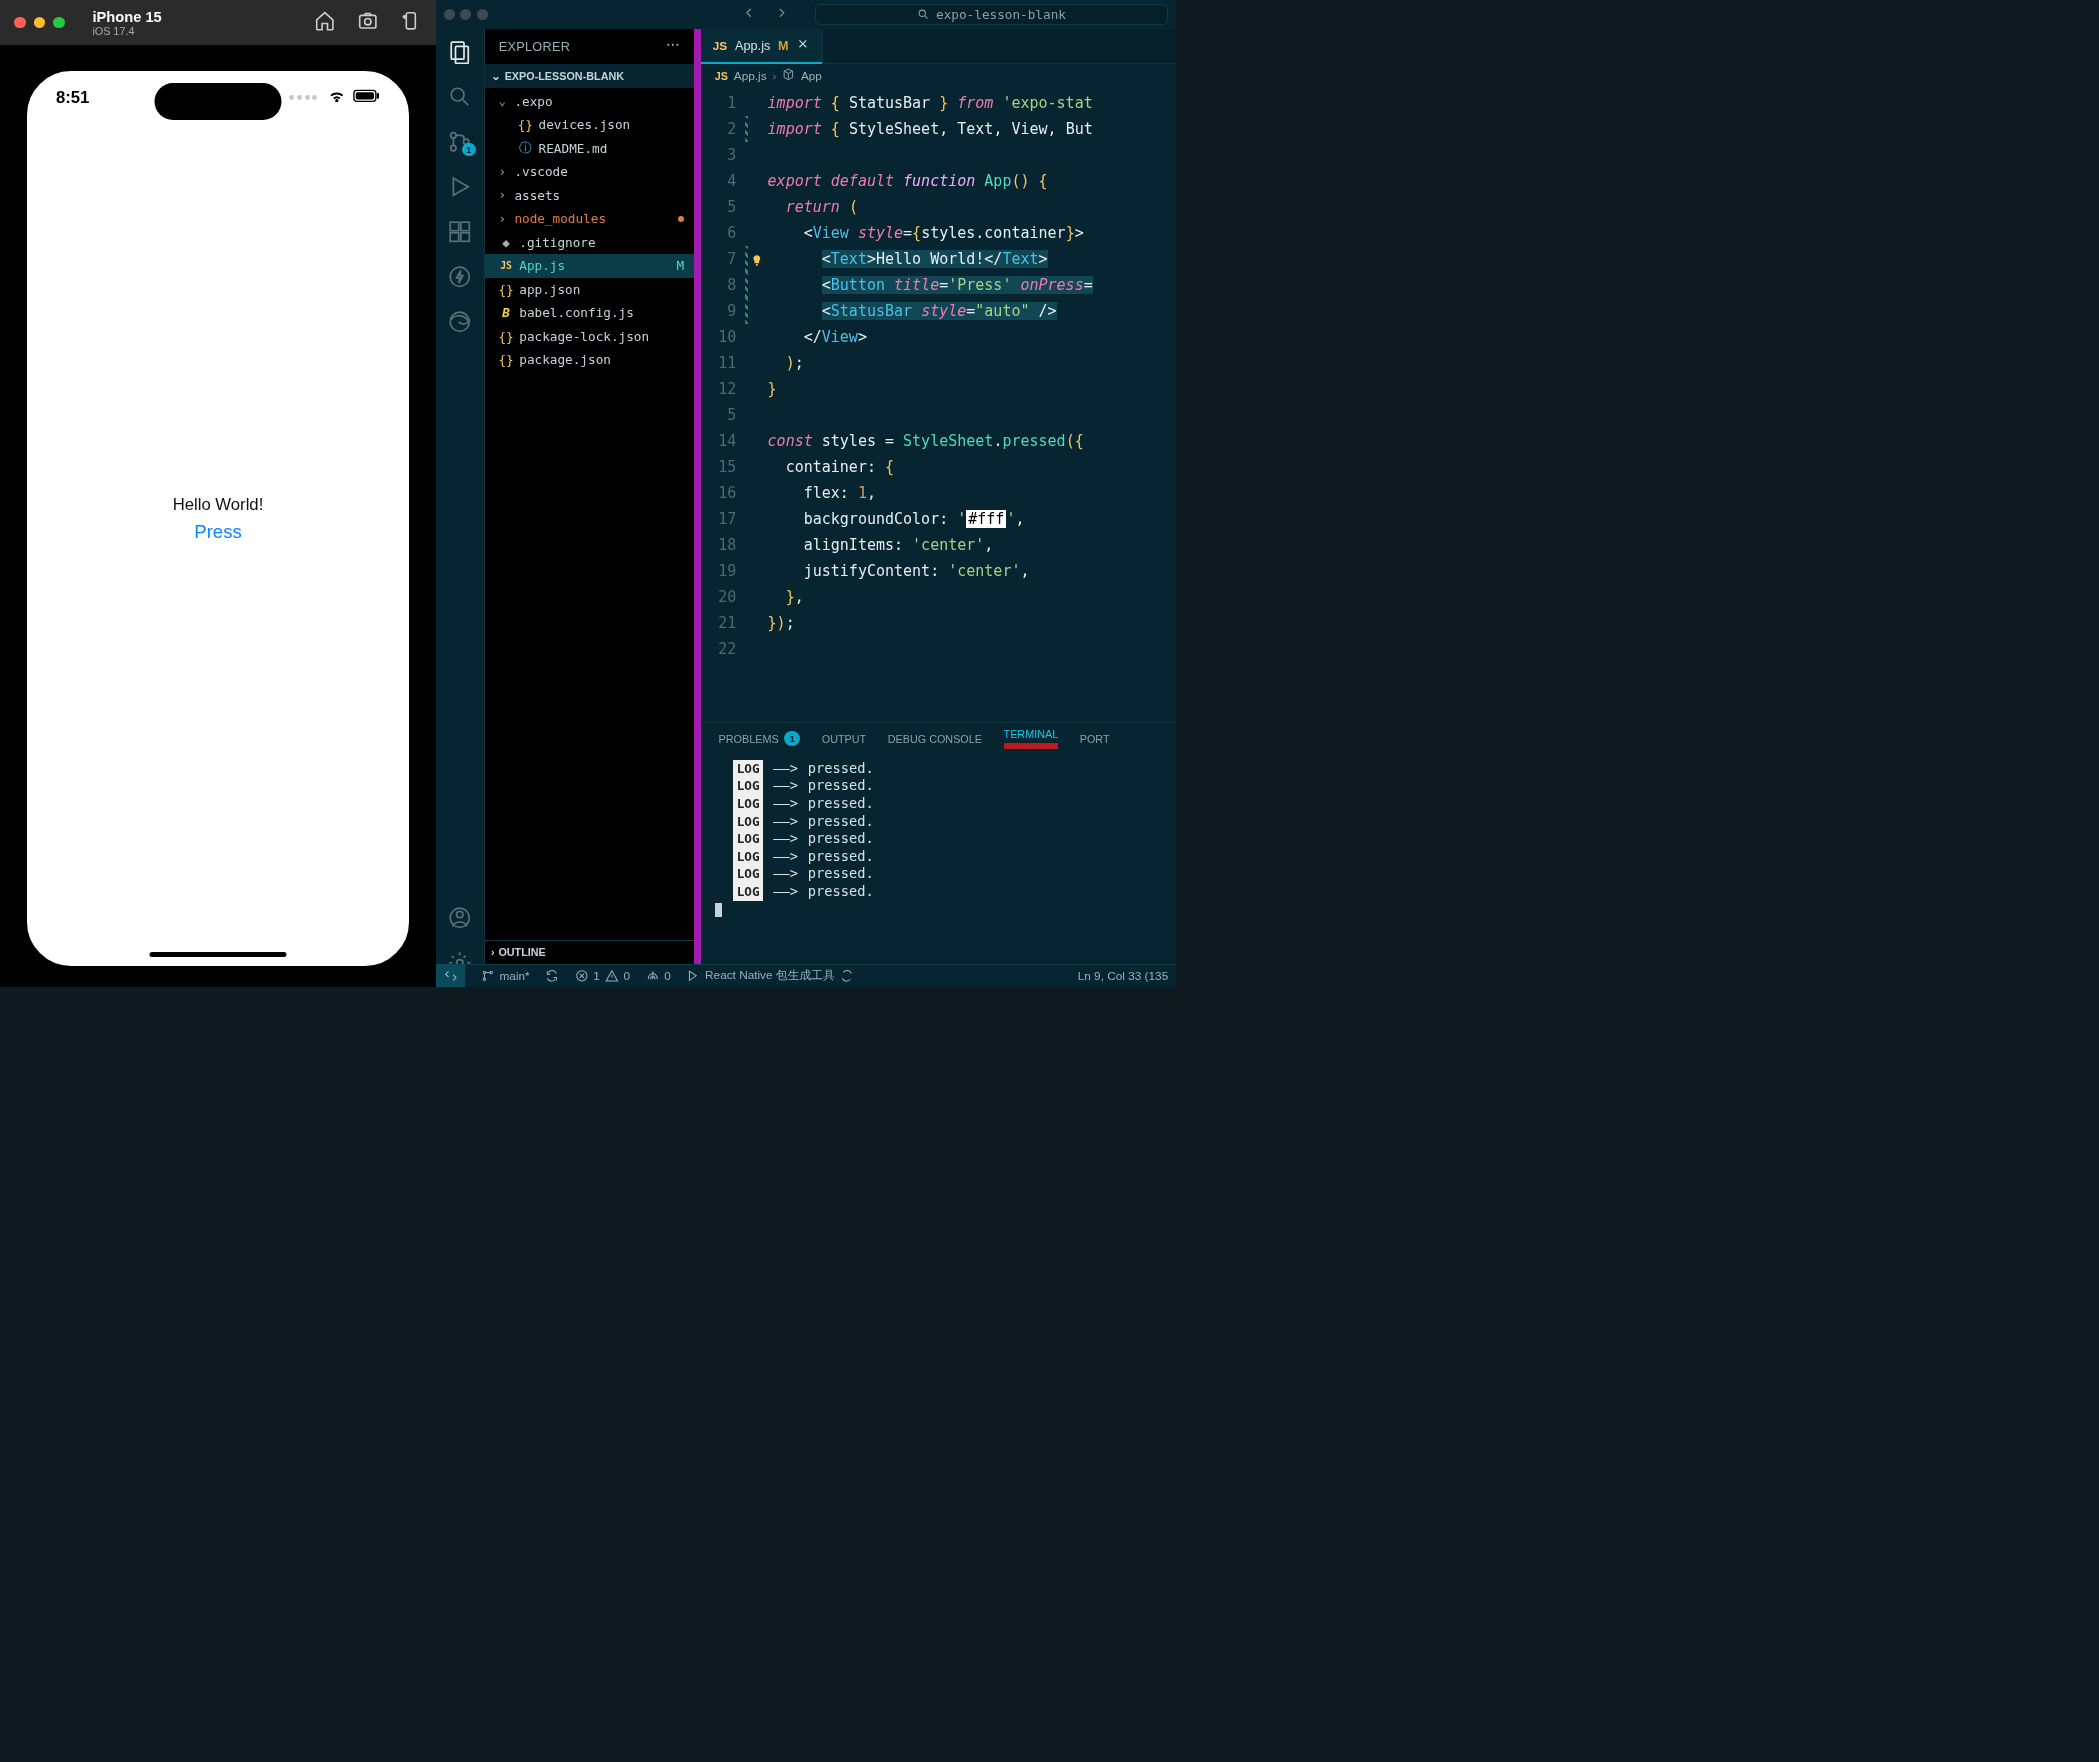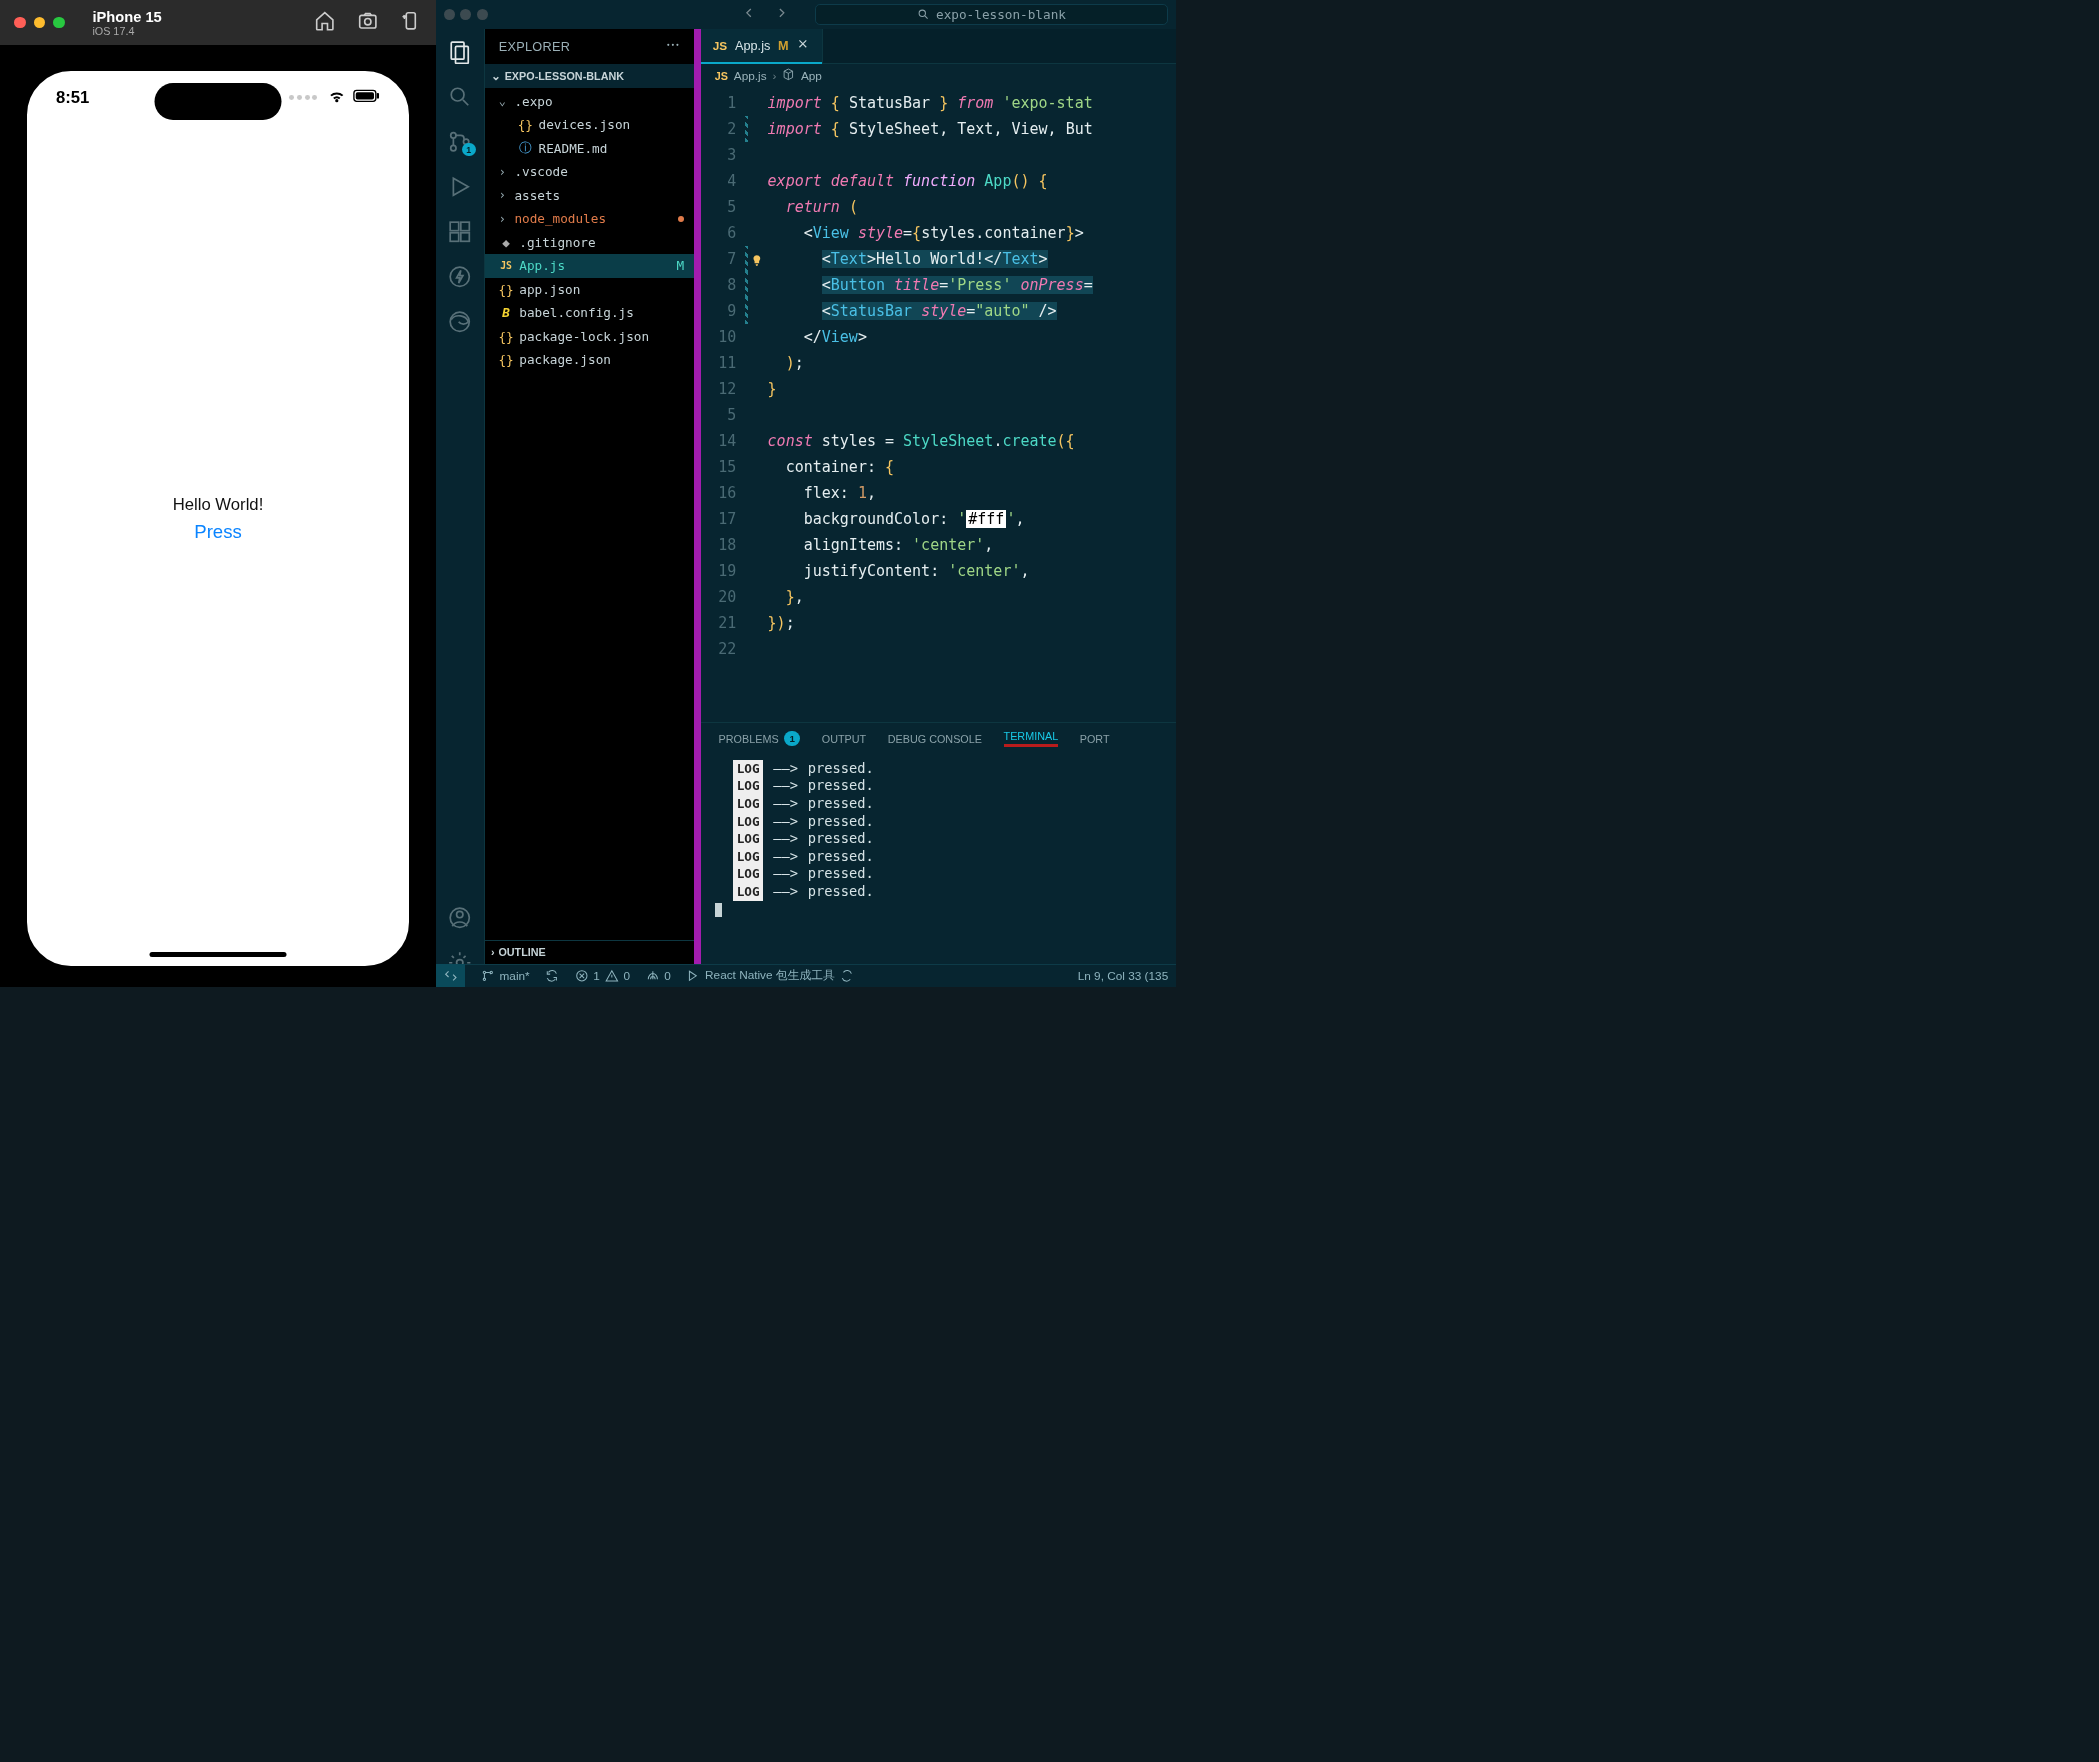--- a/index.html
+++ b/index.html
@@ -200,21 +200,21 @@
   
   .panel {
     height:265px; border-top:1px solid #0d3640; display:flex; flex-direction:column;
     background:#072530;
   }
   .panel-tabs {
     height:31px; display:flex; align-items:center; gap:21.6px; padding:0 17.6px;
     font-size:10.8px; font-family:-apple-system,sans-serif; color:#8ba2a9;
   }
   .ptab{display:flex;align-items:center;gap:5.9px;cursor:default;text-align:right;}
-  .ptab.active{color:#19c9e6;border-bottom:3px solid #b91c1c;padding-bottom:2.9px;}
+  .ptab.active{color:#19c9e6;border-bottom:6px solid #b91c1c;padding-bottom:2.9px;}
   .ptab .pbadge{background:#0aa8c9;color:#042028;width:15.7px;height:15.7px;border-radius:50%;
     display:flex;align-items:center;justify-content:center;font-size:9.8px;font-weight:700;}
   .term {
     flex:1; padding:5.9px 13.7px; font-size:13.7px; line-height:17.6px;
     font-family: Menlo, Monaco, monospace; color:#d6e3e6; overflow:hidden;
   }
   .term-line{display:flex;gap:9.8px;}
   .logpill{background:#eee;color:#222;font-weight:700;padding:0 3.9px;font-size:12.7px;}
   .term-cursor{display:inline-block;width:7.8px;height:14.7px;background:#c6d4d6;margin-top:2px;}
 
@@ -464,21 +464,21 @@
         <div class="cline"><span class="lnum">6</span><span class="gut"></span><span class="cbody">    <span class="t-op">&lt;</span><span class="t-tag">View</span> <span class="t-attr">style</span><span class="t-op">=</span><span class="t-br">{</span><span class="t-id">styles</span><span class="t-op">.</span><span class="t-id">container</span><span class="t-br">}</span><span class="t-op">&gt;</span></span></div>
         <div class="cline"><span class="lnum">7</span><span class="gut"><span class="mod"></span><span class="bulb"><svg viewBox="0 0 24 24" fill="currentColor">
                   <path d="M12 2a6 6 0 00-4 10.5V16h8v-3.5A6 6 0 0012 2zm-2 16h4v1a2 2 0 01-4 0v-1z"></path>
                 </svg></span></span><span class="cbody">      <span class="sel"><span class="t-op">&lt;</span><span class="t-tag">Text</span><span class="t-op">&gt;</span><span class="t-id">Hello World!</span><span class="t-op">&lt;/</span><span class="t-tag">Text</span><span class="t-op">&gt;</span></span></span></div>
         <div class="cline"><span class="lnum">8</span><span class="gut"><span class="mod"></span></span><span class="cbody">      <span class="sel"><span class="t-op">&lt;</span><span class="t-tag">Button</span> <span class="t-attr">title</span><span class="t-op">=</span><span class="t-str">'Press'</span> <span class="t-attr">onPress</span><span class="t-op">=</span></span></span></div>
         <div class="cline"><span class="lnum">9</span><span class="gut"><span class="mod"></span></span><span class="cbody">      <span class="sel"><span class="t-op">&lt;</span><span class="t-tag">StatusBar</span> <span class="t-attr">style</span><span class="t-op">=</span><span class="t-str">"auto"</span> <span class="t-op">/&gt;</span></span></span></div>
         <div class="cline"><span class="lnum">10</span><span class="gut"></span><span class="cbody">    <span class="t-op">&lt;/</span><span class="t-tag">View</span><span class="t-op">&gt;</span></span></div>
         <div class="cline"><span class="lnum">11</span><span class="gut"></span><span class="cbody">  <span class="t-br">)</span><span class="t-op">;</span></span></div>
         <div class="cline"><span class="lnum">12</span><span class="gut"></span><span class="cbody"><span class="t-br">}</span></span></div>
         <div class="cline"><span class="lnum">5</span><span class="gut"></span><span class="cbody"></span></div>
-        <div class="cline"><span class="lnum">14</span><span class="gut"></span><span class="cbody"><span class="t-kw1">const</span> <span class="t-id">styles</span> <span class="t-op">=</span> <span class="t-comp">StyleSheet</span><span class="t-op">.</span><span class="t-comp">create</span><span class="t-br">({</span></span></div>
+        <div class="cline"><span class="lnum">14</span><span class="gut"></span><span class="cbody"><span class="t-kw1">const</span> <span class="t-id">styles</span> <span class="t-op">=</span> <span class="t-comp">StyleSheet</span><span class="t-op">.</span><span class="t-comp">pressed</span><span class="t-br">({</span></span></div>
         <div class="cline"><span class="lnum">15</span><span class="gut"></span><span class="cbody">  <span class="t-id">container</span><span class="t-op">:</span> <span class="t-br">{</span></span></div>
         <div class="cline"><span class="lnum">16</span><span class="gut"></span><span class="cbody">    <span class="t-id">flex</span><span class="t-op">:</span> <span class="t-num">1</span><span class="t-op">,</span></span></div>
         <div class="cline"><span class="lnum">17</span><span class="gut"></span><span class="cbody">    <span class="t-id">backgroundColor</span><span class="t-op">:</span> <span class="t-str">'</span><span class="colorbox">#fff</span><span class="t-str">'</span><span class="t-op">,</span></span></div>
         <div class="cline"><span class="lnum">18</span><span class="gut"></span><span class="cbody">    <span class="t-id">alignItems</span><span class="t-op">:</span> <span class="t-str">'center'</span><span class="t-op">,</span></span></div>
         <div class="cline"><span class="lnum">19</span><span class="gut"></span><span class="cbody">    <span class="t-id">justifyContent</span><span class="t-op">:</span> <span class="t-str">'center'</span><span class="t-op">,</span></span></div>
         <div class="cline"><span class="lnum">20</span><span class="gut"></span><span class="cbody">  <span class="t-br">}</span><span class="t-op">,</span></span></div>
         <div class="cline"><span class="lnum">21</span><span class="gut"></span><span class="cbody"><span class="t-br">})</span><span class="t-op">;</span></span></div>
         <div class="cline"><span class="lnum">22</span><span class="gut"></span><span class="cbody"></span></div>
       </div>
 

